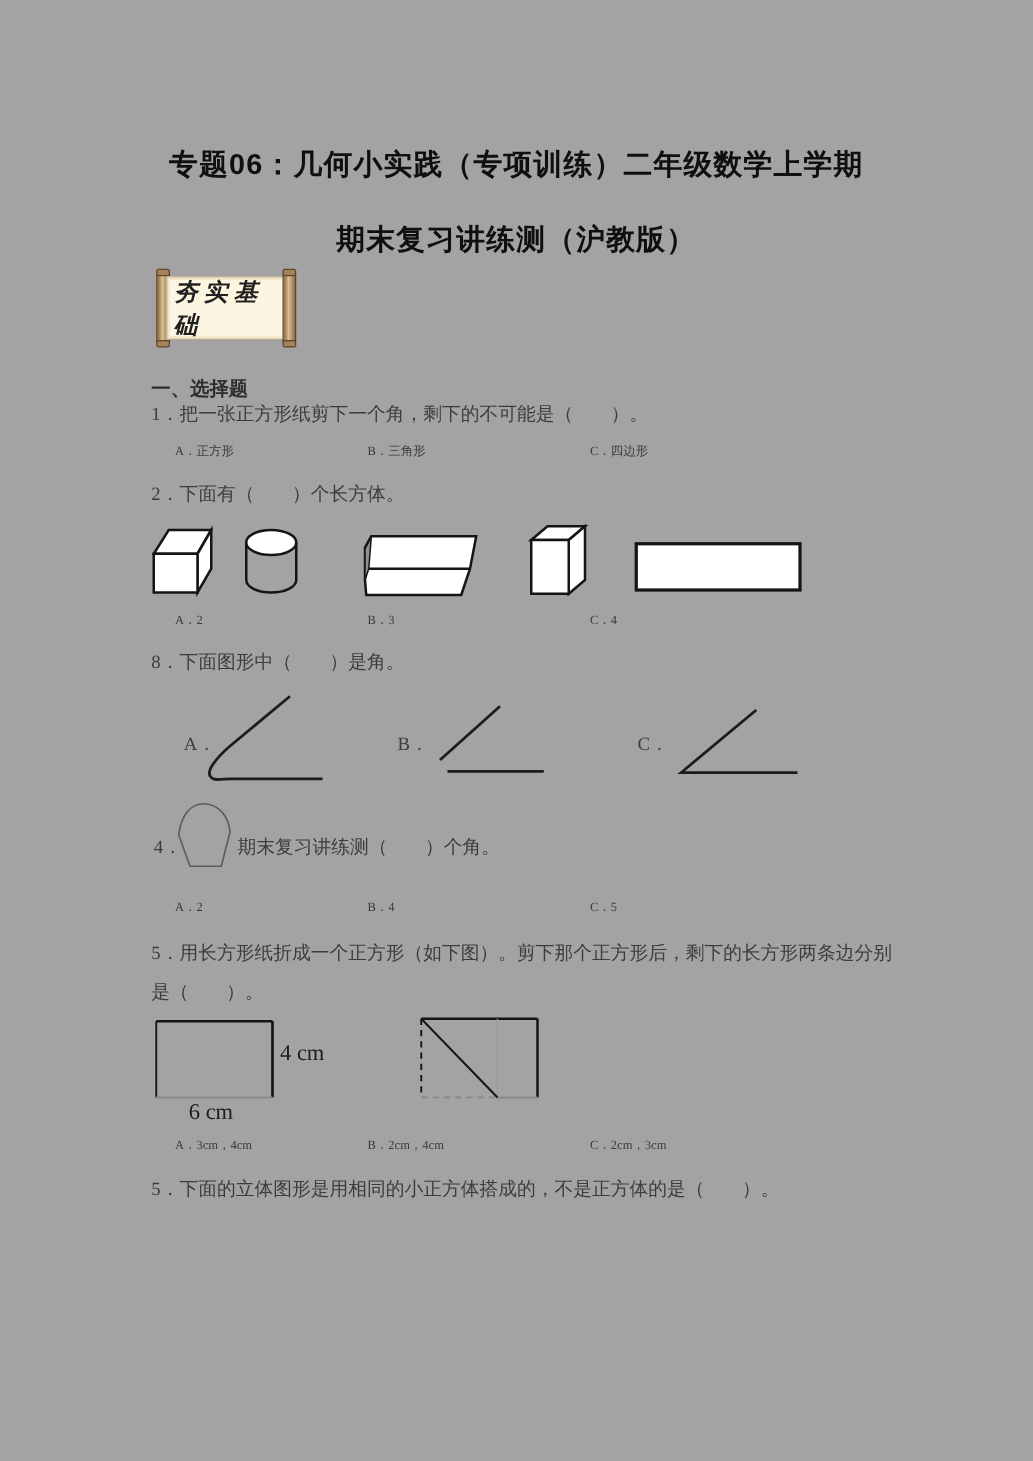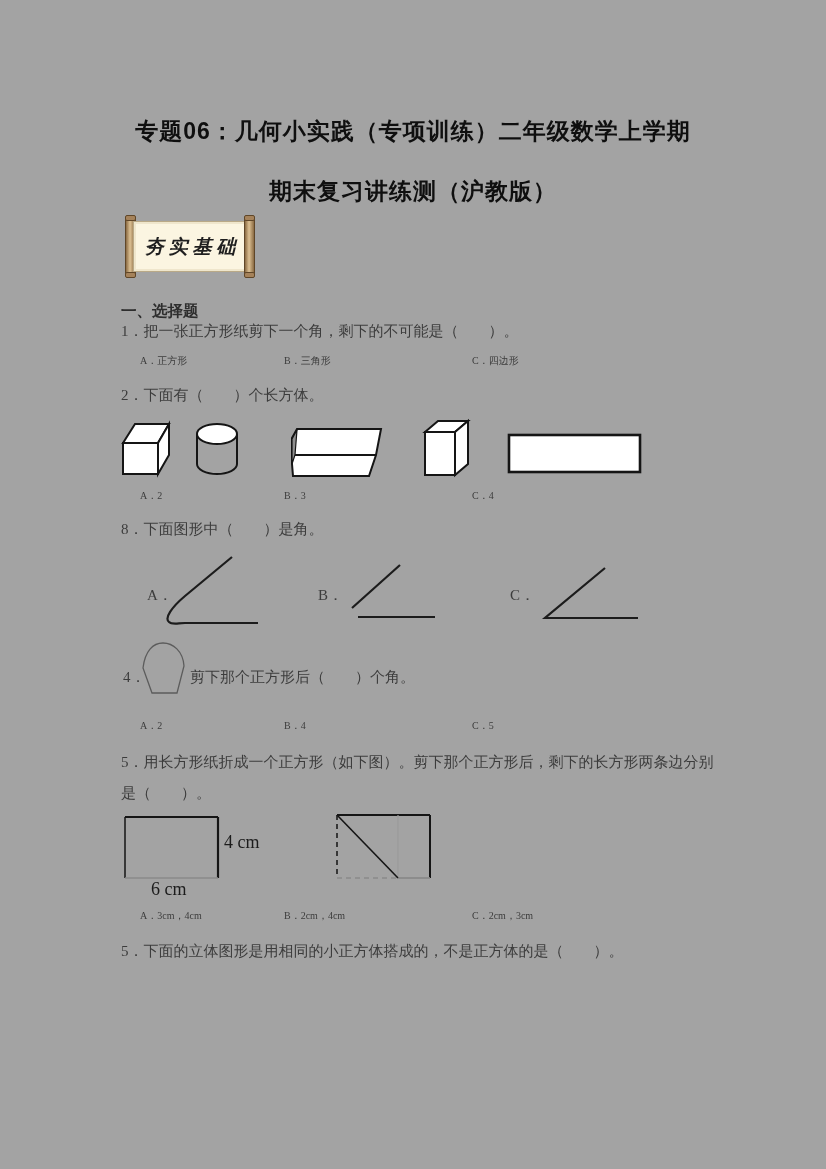--- a/index.html
+++ b/index.html
@@ -5,26 +5,26 @@
   html,body{margin:0;padding:0;background:#fff;}
   .page{position:relative;width:826px;height:1169px;background:#a3a3a3;overflow:hidden;
         font-family:"Liberation Serif",serif;color:#3c3c3c;}
   .abs{position:absolute;white-space:nowrap;}
   .title{position:absolute;left:0;width:100%;text-align:center;
          font-family:"Liberation Sans",sans-serif;font-weight:bold;
          font-size:23px;color:#0f0f0f;letter-spacing:1px;}
   .sechead{font-size:15.5px;font-weight:bold;color:#2e2e2e;}
   .qtext{font-size:15px;color:#3c3c3c;}
   .opt{position:absolute;font-size:10px;color:#3c3c3c;white-space:nowrap;}
-  .col-a{left:140px;} .col-b{left:284px;} .col-c{left:472px;}
+  .col-a{left:140px;} .col-b{left:294px;} .col-c{left:472px;}
   .figlabel{font-size:15px;color:#3c3c3c;}
   .cmlabel{position:absolute;font-size:18px;color:#1c1c1c;font-family:"Liberation Serif",serif;}
   svg{position:absolute;overflow:visible;}
   
-  .banner{position:absolute;left:125px;top:218px;width:130px;height:57px;}
+  .banner{position:absolute;left:125px;top:218px;width:112px;height:57px;}
   .bbody{position:absolute;left:8px;right:8px;top:3px;bottom:3px;background:#fbf5e1;
          border:1px solid #b9a987;box-shadow:inset 0 0 0 2px #efe6cc;
          display:flex;align-items:center;justify-content:center;}
   .btext{font-family:"Liberation Serif",serif;font-style:italic;font-weight:bold;
          font-size:19px;letter-spacing:5px;padding-left:5px;color:#1f1f1f;}
   .roller{position:absolute;top:0;bottom:0;width:9px;border:1px solid #5f4628;border-radius:2px;
           background:linear-gradient(90deg,#8a6a42 0%,#dcC093 45%,#8a6a42 100%);}
   .rl{left:0;} .rr{right:0;}
   .roller::before,.roller::after{content:"";position:absolute;left:-1px;width:9px;height:4px;
           background:#a5825a;border:1px solid #5f4628;border-radius:2px;}
@@ -117,21 +117,21 @@
 
   <span class="abs figlabel" style="left:510px;top:586px;">C．</span>
   <svg style="left:538px;top:561px;" width="106" height="62">
     <path d="M67,7 L7,57 L100,57" fill="none" stroke="#1c1c1c" stroke-width="2.2"></path>
   </svg>
 
   <span class="abs qtext" style="left:123px;top:668px;">4．</span>
   <svg style="left:139px;top:639px;" width="50" height="58">
     <path d="M4,29 C6,12 14,4 24,4 C34,4 44,12 45,27 L38,54 L13,54 Z" fill="none" stroke="#5c5c5c" stroke-width="1.3"></path>
   </svg>
-  <span class="abs qtext" style="left:190px;top:668px;">剪下那个正方形后（　　）个角。</span>
+  <span class="abs qtext" style="left:190px;top:668px;">期末复习讲练测（　　）个角。</span>
   <div>
     <span class="opt col-a" style="top:719px;">A．2</span>
     <span class="opt col-b" style="top:719px;">B．4</span>
     <span class="opt col-c" style="top:719px;">C．5</span>
   </div>
 
   <div class="abs qtext" style="left:121px;top:753px;">5．用长方形纸折成一个正方形（如下图）。剪下那个正方形后，剩下的长方形两条边分别</div>
   <div class="abs qtext" style="left:121px;top:784px;">是（　　）。</div>
 
   <div class="abs" style="left:123px;top:813px;width:165px;height:95px;">

